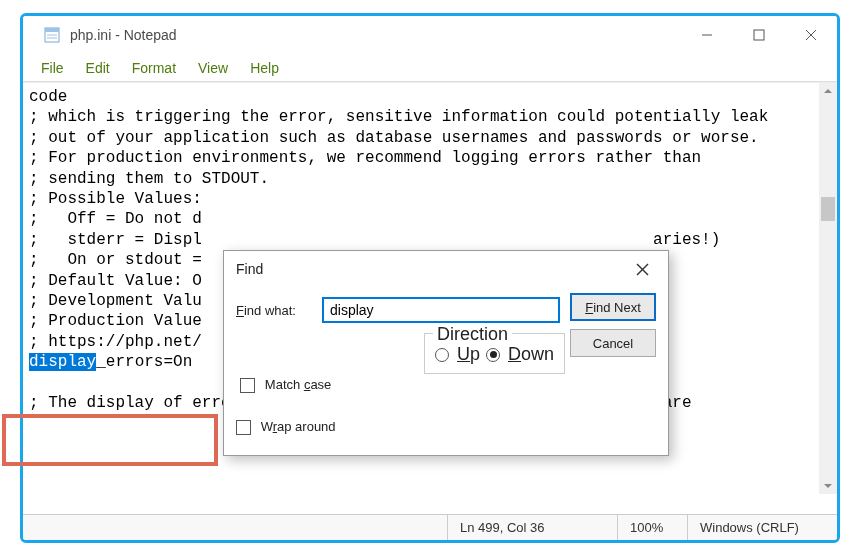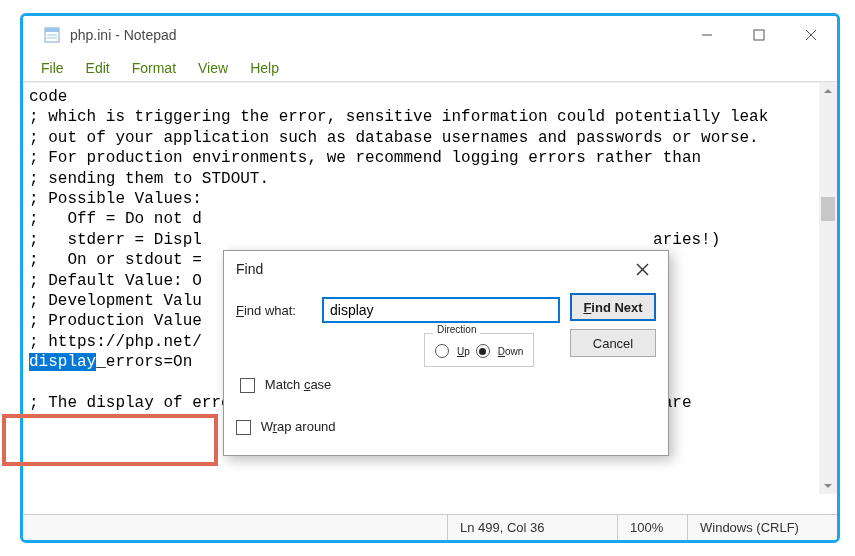--- a/index.html
+++ b/index.html
@@ -184,29 +184,29 @@
   .find .btn {
     position: absolute;
     right: 12px;
     width: 86px;
     height: 28px;
     background: #e9e9e9;
     border: 1px solid #aaa;
     display:flex; align-items:center; justify-content:center;
     cursor: default;
   }
-  .find .btn.primary { border: 2px solid #0a6cc6; top: 6px; font-weight: bold; }
+  .find .btn.primary { border: 2px solid #0a6cc6; top: 6px; }
   .find .btn.secondary { top: 42px; }
   .find .btn .ul { text-decoration: underline; }
   .find .group {
     position: absolute;
     left: 200px; top: 46px;
     border: 1px solid #ccc;
     padding: 10px 10px 8px 10px;
-    font-size: 10px;
+    font-size: 18px;
   }
   .find .group .legend {
     position: absolute;
     top: -10px; left: 8px;
     background: #fff;
     padding: 0 4px;
   }
   .find .group .opts { display:flex; gap:6px; align-items:center; }
   .find .radio {
     width:14px; height:14px; border:1px solid #555; border-radius:50%;

